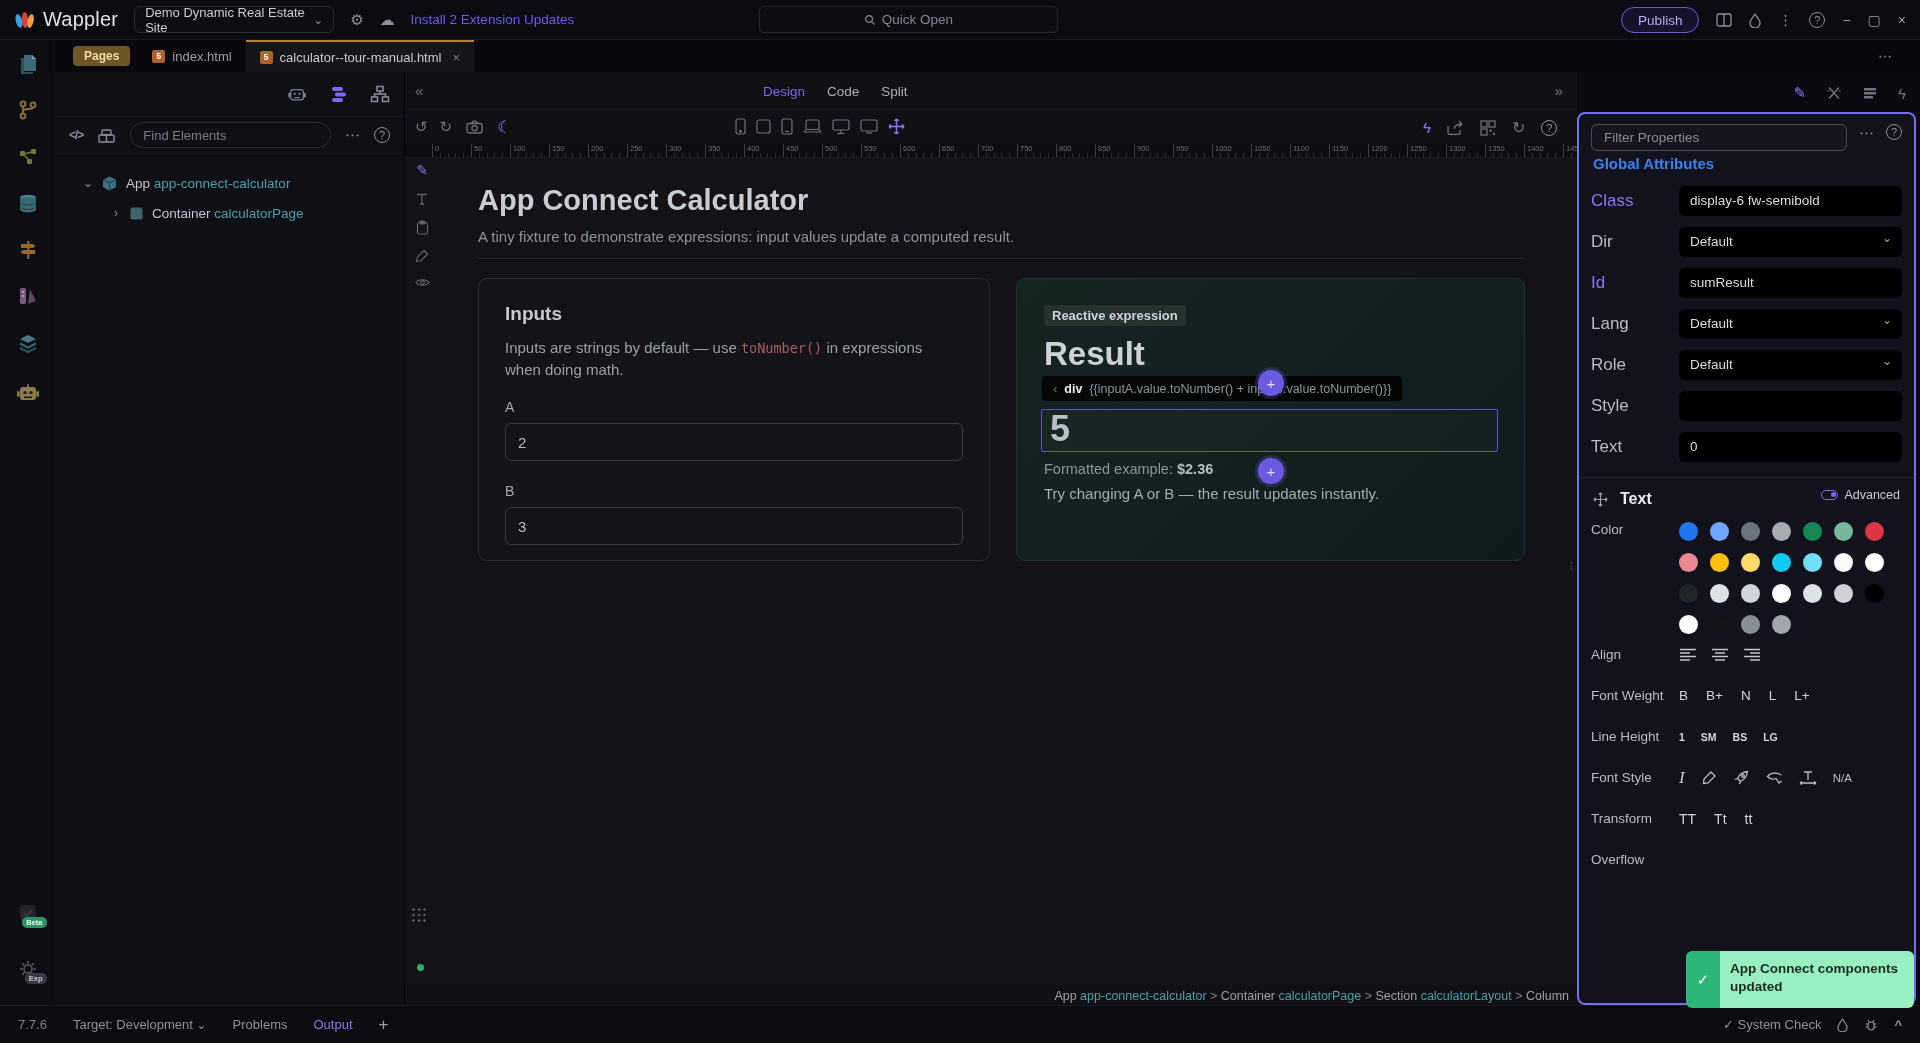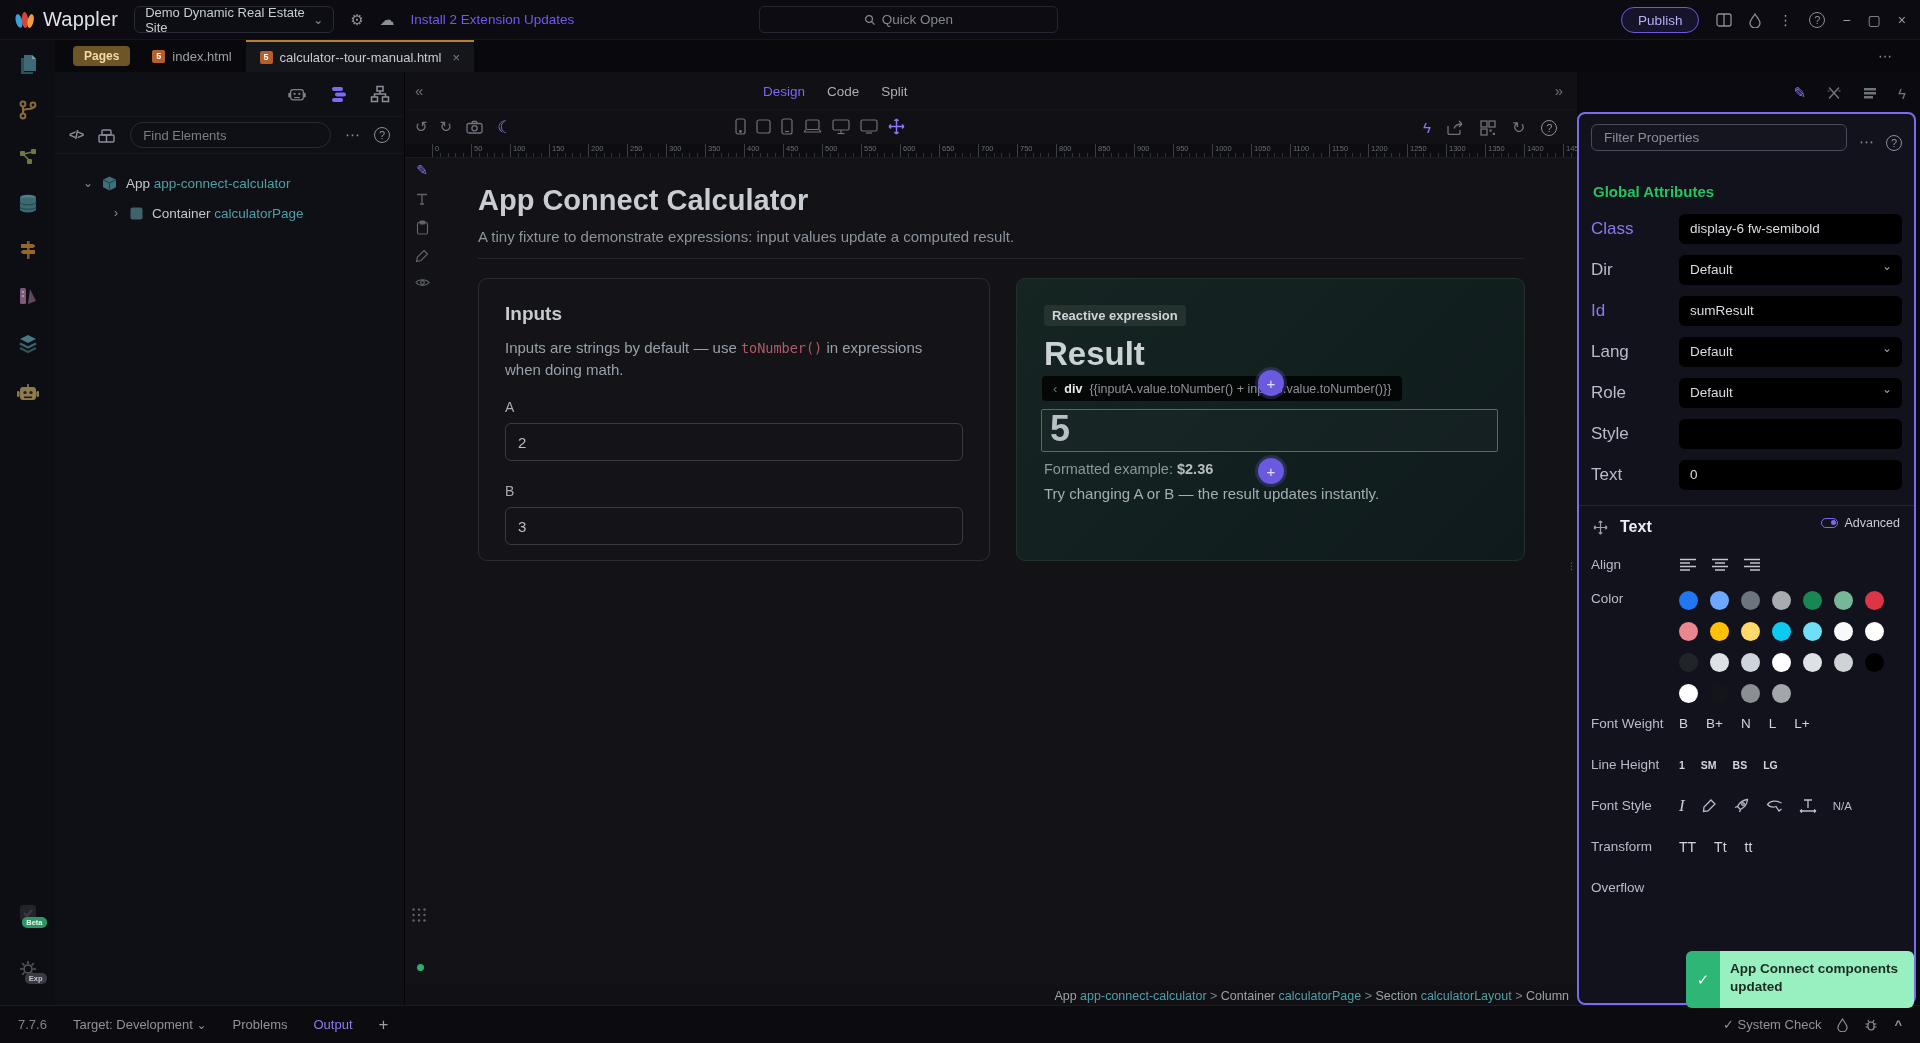--- a/index.html
+++ b/index.html
@@ -87,23 +87,23 @@
   .green-dot{position:absolute;left:12px;bottom:14px;width:7px;height:7px;border-radius:50%;background:#2fae6e;}
   .scroll-dots{position:absolute;right:3px;top:400px;color:#565b63;font-size:11px;letter-spacing:1px;}
   .breadcrumb{position:absolute;right:8px;bottom:2px;font-size:12.5px;color:#9aa0a8;white-space:nowrap;}
   .bc-item .bc-id{color:#4fa0a6;}
   .bc-item:not(:last-child)::after{content:" > ";color:#7d828a;}
 
   
   .rightwrap{position:absolute;left:1577px;top:72px;width:343px;bottom:38px;}
   .rp-icons{position:absolute;top:12px;right:14px;display:flex;gap:20px;align-items:center;}
   .rp-panel{position:absolute;left:0;top:40px;right:4px;bottom:0;border:2px solid #7a6cf0;border-radius:8px;background:#12121c;padding:10px 12px;overflow:hidden;}
-  .rp-header{display:flex;align-items:flex-end;gap:12px;}
+  .rp-header{display:flex;align-items:flex-start;gap:12px;}
   .filter-input{flex:1;height:27px;border:1px solid #4a4a5a;border-radius:6px;background:#15151f;display:flex;align-items:center;padding:0 12px;color:#8c8c98;font-size:13.5px;}
-  .rp-title{margin:32px 2px 8px 2px;font-size:15px;font-weight:bold;color:#22c55e;}
+  .rp-title{margin:4px 2px 8px 2px;font-size:15px;font-weight:bold;color:#3b82f6;}
   .attr-row{display:flex;align-items:center;height:41px;}
   .attr-label{width:88px;font-size:17px;color:#b9bcc6;}
   .attr-label.hl{color:#8a7af2;}
   .ctl{flex:1;height:30px;background:#000;border-radius:6px;display:flex;align-items:center;padding:0 11px;font-size:13.5px;color:#dadde2;position:relative;}
   .ctl.select::after{content:"⌄";position:absolute;right:10px;color:#9aa0a8;font-size:12px;top:4px;}
   .rp-div{border-top:1px solid #26262f;margin:10px -12px;}
   .txt-head{display:flex;align-items:flex-end;justify-content:space-between;margin:2px 2px 8px 2px;}
   .txt-title{display:flex;align-items:center;gap:12px;font-size:16px;font-weight:bold;color:#eceef4;}
   .adv{display:flex;align-items:center;gap:6px;font-size:12.5px;color:#c8cbd2;margin-bottom:6px;}
   .toggle{width:17px;height:10px;border:1.5px solid #7a6cf0;border-radius:6px;position:relative;}
@@ -595,35 +595,20 @@
               <path d="M8.5 1 v15 M1 8.5 h15 M8.5 1 l-2 2 M8.5 1 l2 2 M8.5 16 l-2 -2 M8.5 16 l2 -2 M1 8.5 l2 -2 M1 8.5 l2 2 M16 8.5 l-2 -2 M16 8.5 l-2 2"></path>
             </svg>
           <span>Text</span>
         </span>
         <span class="adv">
           <span class="toggle"></span>
           <span>Advanced</span>
         </span>
       </div>
 
-      <div class="prow">
-        <span class="prow-label">Align</span>
-        <div class="btn-set" style="gap:14px;">
-          <svg width="18" height="14" viewBox="0 0 18 14" stroke="#c0c4cb" stroke-width="1.5">
-              <path d="M1 1.5 h16 M1 5 h10 M1 8.5 h16 M1 12 h10"></path>
-            </svg>
-          <svg width="18" height="14" viewBox="0 0 18 14" stroke="#c0c4cb" stroke-width="1.5">
-              <path d="M1 1.5 h16 M4 5 h10 M1 8.5 h16 M4 12 h10"></path>
-            </svg>
-          <svg width="18" height="14" viewBox="0 0 18 14" stroke="#c0c4cb" stroke-width="1.5">
-              <path d="M1 1.5 h16 M7 5 h10 M1 8.5 h16 M7 12 h10"></path>
-            </svg>
-        </div>
-      </div>
-
       <div class="prow top">
         <span class="prow-label">Color</span>
         <div class="swatch-grid">
 
         <span class="swatch" style="background: rgb(33, 118, 242);"></span>
             <span class="swatch" style="background: rgb(110, 168, 254);"></span>
             <span class="swatch" style="background: rgb(108, 117, 125);"></span>
             <span class="swatch" style="background: rgb(167, 172, 177);"></span>
             <span class="swatch" style="background: rgb(25, 135, 84);"></span>
             <span class="swatch" style="background: rgb(117, 183, 152);"></span>
@@ -643,20 +628,35 @@
             <span class="swatch" style="background: rgb(208, 211, 214);"></span>
             <span class="swatch" style="background: rgb(0, 0, 0);"></span>
             <span class="swatch" style="background: rgb(255, 255, 255);"></span>
             <span class="swatch" style="background: rgb(20, 20, 27);"></span>
             <span class="swatch" style="background: rgb(138, 143, 148);"></span>
             <span class="swatch" style="background: rgb(163, 167, 171);"></span>
           </div>
       </div>
 
       <div class="prow">
+        <span class="prow-label">Align</span>
+        <div class="btn-set" style="gap:14px;">
+          <svg width="18" height="14" viewBox="0 0 18 14" stroke="#c0c4cb" stroke-width="1.5">
+              <path d="M1 1.5 h16 M1 5 h10 M1 8.5 h16 M1 12 h10"></path>
+            </svg>
+          <svg width="18" height="14" viewBox="0 0 18 14" stroke="#c0c4cb" stroke-width="1.5">
+              <path d="M1 1.5 h16 M4 5 h10 M1 8.5 h16 M4 12 h10"></path>
+            </svg>
+          <svg width="18" height="14" viewBox="0 0 18 14" stroke="#c0c4cb" stroke-width="1.5">
+              <path d="M1 1.5 h16 M7 5 h10 M1 8.5 h16 M7 12 h10"></path>
+            </svg>
+        </div>
+      </div>
+
+      <div class="prow">
         <span class="prow-label">Font Weight</span>
         <div class="btn-set">
 
         <span>B</span>
             <span>B+</span>
             <span>N</span>
             <span>L</span>
             <span>L+</span>
           </div>
       </div>

